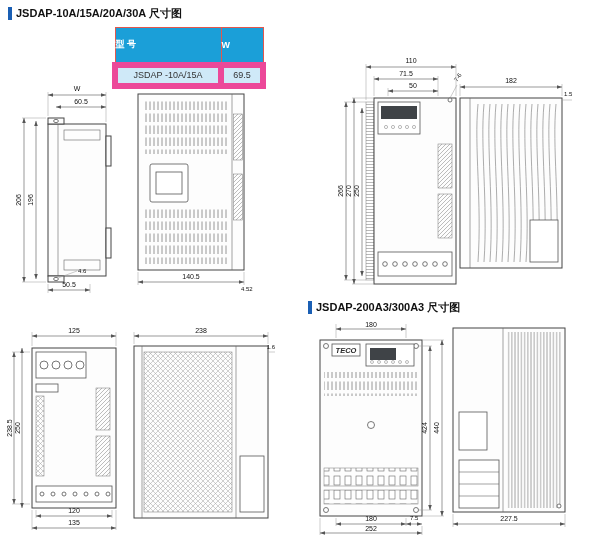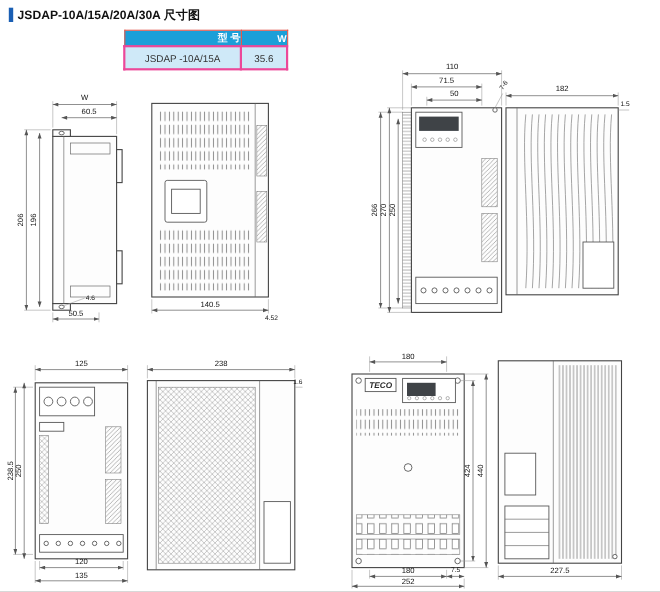--- a/index.html
+++ b/index.html
@@ -3,24 +3,24 @@
 <meta charset="utf-8">
 <style>
   *{margin:0;padding:0;box-sizing:border-box}
   html,body{background:#9a9a9a}
   body{font-family:"Liberation Sans",sans-serif}
   .page{position:relative;width:600px;height:538px;background:#ffffff;overflow:hidden;margin:0 auto}
   .sec-head{position:absolute;display:flex;align-items:center;gap:4px;height:14px}
   .sec-bar{width:4px;height:13px;background:#1a5fb4}
   .sec-ttl{font-size:11px;font-weight:bold;color:#111;white-space:nowrap}
   table.spec{position:absolute;left:112px;top:27px;border-collapse:collapse;font-size:9px;table-layout:fixed}
-  table.spec th{background:#1b9fd8;color:#fff;font-weight:bold;height:14px;border:1px solid #e2574d;text-align:right}
+  table.spec th{background:#1b9fd8;color:#fff;font-weight:bold;height:37px;border:1px solid #e2574d;text-align:left}
   table.spec th.c-model{width:106px}
   table.spec th.c-w{width:42px}
-  table.spec td{background:#cfe9f8;color:#333;text-align:center;height:21px;border:2px solid #ec4899}
+  table.spec td{background:#cfe9f8;color:#333;text-align:center;height:21px;border:6px solid #ec4899}
   .unit{position:absolute;left:196px;top:97px;font-size:9px;color:#111}
   .draw{position:absolute}
   svg{font-family:"Liberation Sans",sans-serif;overflow:visible}
   .ol{fill:#fdfdfd;stroke:#444;stroke-width:1}
   .ol2{fill:#ffffff;stroke:#555;stroke-width:.8}
   .patbox{stroke:#777;stroke-width:.5}
   .ln{stroke:#666;stroke-width:.6;fill:none}
   .hole{fill:#fff;stroke:#555;stroke-width:.8}
   .btn{fill:#fff;stroke:#777;stroke-width:.5}
   .dk{fill:#3f4347}
@@ -74,21 +74,21 @@
   <table class="spec">
     <thead>
       <tr>
         <th class="c-model">型    号</th>
         <th class="c-w">W</th>
       </tr>
     </thead>
     <tbody>
       <tr>
         <td>JSDAP -10A/15A</td>
-        <td>35.6</td>
+        <td>69.5</td>
       </tr>
     </tbody>
   </table>
 
   <div class="unit">单位：mm</div>
 
   <svg class="draw" style="left:14px;top:78px" width="112" height="218" viewBox="0 0 112 218">
     <g>
       <rect class="ol" x="34" y="46" width="58" height="152"></rect>
       <rect class="ol" x="34" y="40" width="16" height="6"></rect>
@@ -302,20 +302,24 @@
       <line class="ext" x1="140" y1="18" x2="140" y2="6"></line>
       <line class="dim" x1="6" y1="10" x2="140" y2="10" marker-start="url(#aS)" marker-end="url(#aE)"></line>
       <text class="dt" x="73" y="7">238</text>
     </g>
     <g>
       <line class="ext" x1="140" y1="26" x2="147" y2="26"></line>
       <text class="dte" x="147" y="23">1.6</text>
     </g>
   </svg>
 
+  <div class="sec-head" style="left:308px;top:300px">
+    <span class="sec-bar"></span>
+    <span class="sec-ttl">JSDAP-200A3/300A3 尺寸图</span>
+  </div>
 
   <svg class="draw" style="left:310px;top:320px" width="145" height="216" viewBox="0 0 145 216">
     <g>
       <rect class="ol" x="10" y="20" width="102" height="176"></rect>
       <circle class="hole" cx="16" cy="26" r="2.5"></circle>
         <circle class="hole" cx="106" cy="26" r="2.5"></circle>
       <circle class="hole" cx="16" cy="190" r="2.5"></circle>
         <circle class="hole" cx="106" cy="190" r="2.5"></circle>
       <rect class="ol2" x="22" y="24" width="28" height="12"></rect>
       <text class="logo" x="36" y="33">TECO</text>

